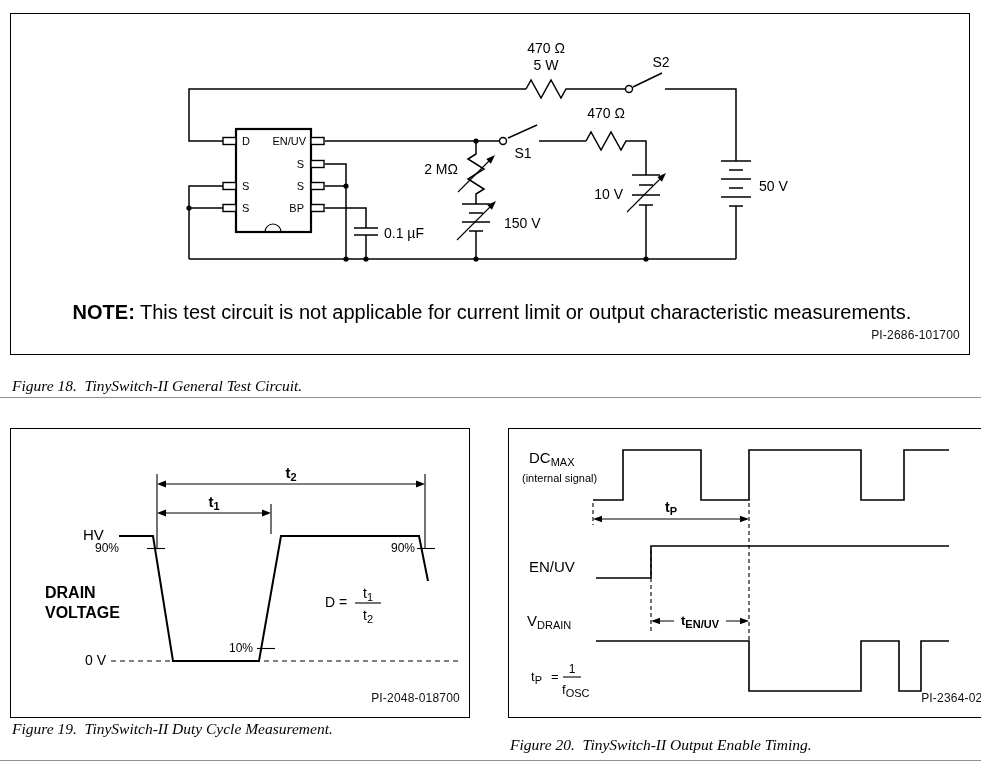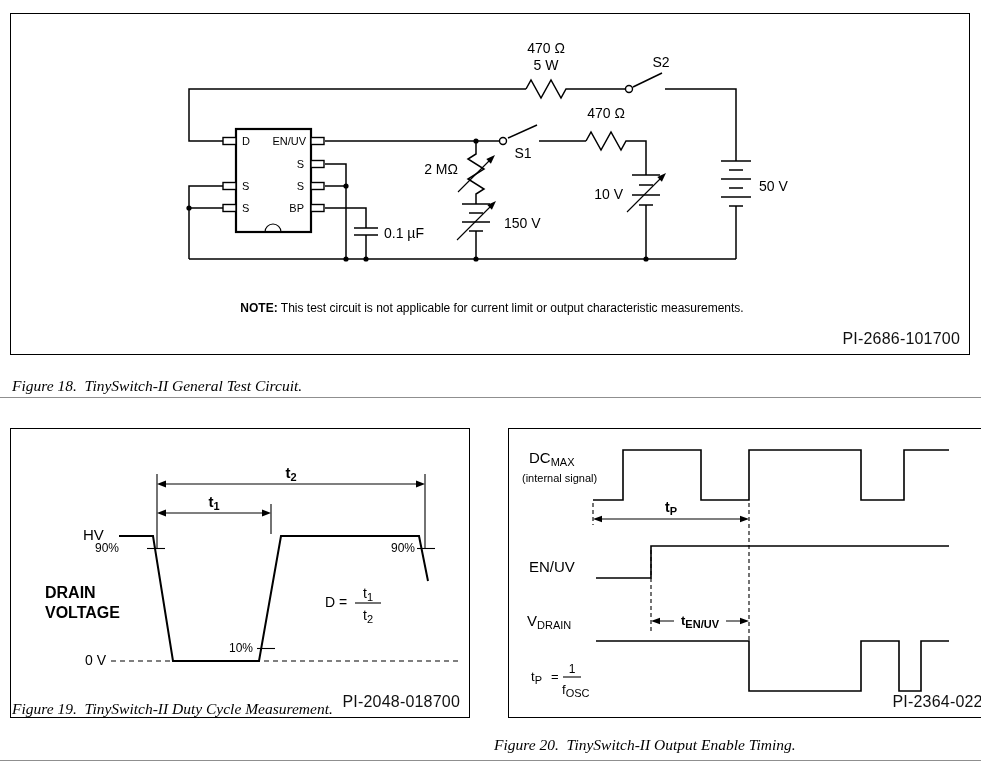--- a/index.html
+++ b/index.html
@@ -2,27 +2,27 @@
 <html><head>
 <meta charset="utf-8">
 <style>
   *{margin:0;padding:0;box-sizing:border-box}
   html,body{background:#fff}
   body{width:981px;height:770px;position:relative;font-family:"Liberation Sans",sans-serif;color:#000}
   .figbox{position:absolute;border:1.6px solid #000;background:#fff}
   .fig18{left:10px;top:13px;width:960px;height:342px}
   .fig19{left:10px;top:428px;width:460px;height:290px}
   .fig20{left:508px;top:428px;width:512px;height:290px}
-  .note{position:absolute;left:4px;right:0;top:287px;text-align:center;font-size:12px}
+  .note{position:absolute;left:4px;right:0;top:287px;text-align:center;font-size:20px}
   .note b{font-weight:bold}
-  .partid{position:absolute;right:9px;bottom:6px;font-size:16px;color:#111;letter-spacing:.2px}
+  .partid{position:absolute;right:9px;bottom:12px;font-size:12px;color:#111;letter-spacing:.2px}
   .caption{position:absolute;font:italic 15.5px "Liberation Serif",serif}
   .cap18{left:12px;top:377px}
-  .cap19{left:12px;top:700px}
-  .cap20{left:494px;top:736px}
+  .cap19{left:12px;top:720px}
+  .cap20{left:510px;top:736px}
   .hrule{position:absolute;left:0;width:981px;height:1px;background:#8f8f8f}
   .r1{top:397px}
   .r2{top:760px}
   svg{display:block}
   svg text{font-family:"Liberation Sans",sans-serif;fill:#000;stroke:none}
   .t11{font-size:11px}.t12{font-size:12px}.t13{font-size:13px}.t14{font-size:14px}.t15{font-size:15px}
   .t13b{font-size:13px;font-weight:bold}.t14b{font-size:14px;font-weight:bold}
   .t15b{font-size:15px;font-weight:bold}.t16b{font-size:16px;font-weight:bold}
   .wire{stroke:#000;stroke-width:1.5;fill:none}
   .thin{stroke:#000;stroke-width:1.1;fill:none}

